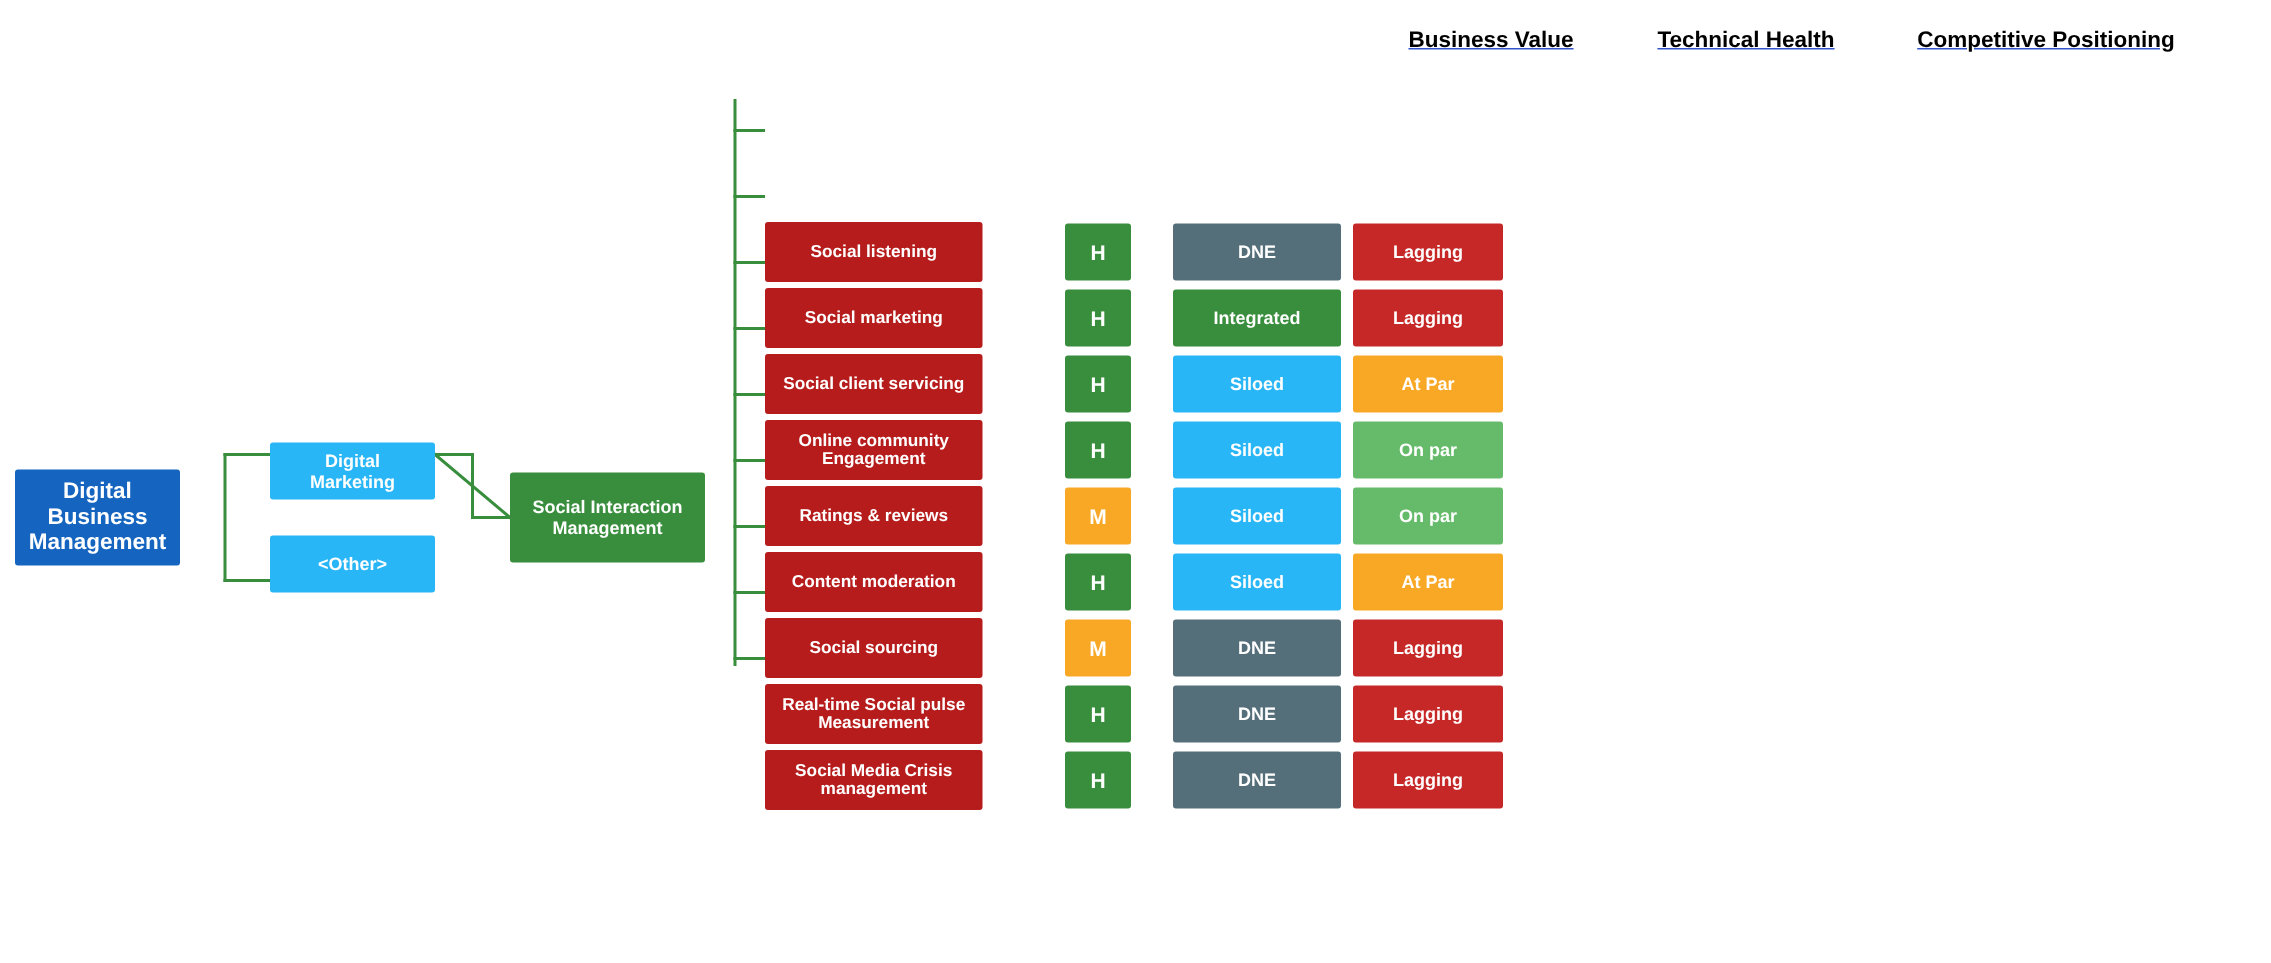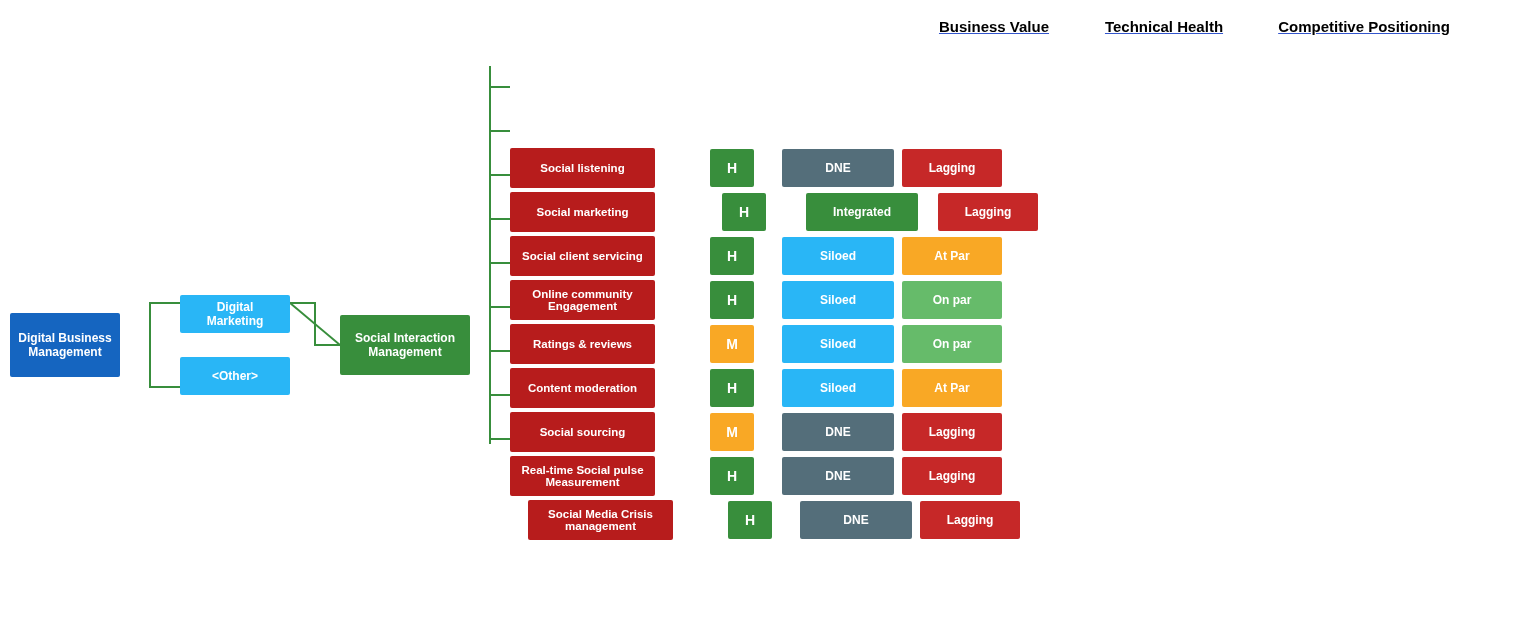--- a/index.html
+++ b/index.html
@@ -52,21 +52,21 @@
       font-weight: bold;
       font-size: 12px;
       border-radius: 2px;
       padding: 6px 8px;
     }
 
     .node-root {
       background: #1565c0;
       width: 110px;
       height: 64px;
-      font-size: 12px;
+      font-size: 15px;
     }
 
     .node-mid {
       background: #29b6f6;
       width: 110px;
       height: 38px;
       font-size: 12px;
     }
 
     .node-sim {
@@ -222,21 +222,21 @@
 
     <div style="display:flex; flex-direction:column; gap:4px; flex-shrink:0;">
 
       <div id="cap-rows-container">
           <div class="cap-row" style="display: flex; align-items: center; margin-bottom: 4px;">
             <div class="cap-box">Social listening</div>
             <div class="metric-box bv-box" style="background: rgb(56, 142, 60); margin-left: 55px;">H</div>
             <div class="metric-box th-box" style="background: rgb(84, 110, 122);">DNE</div>
             <div class="metric-box cp-box" style="background: rgb(198, 40, 40);">Lagging</div>
           </div>
-          <div class="cap-row" style="display: flex; align-items: center; margin-bottom: 4px; gap: 12px;">
+          <div class="cap-row" style="display: flex; align-items: center; margin-bottom: 4px;">
             <div class="cap-box">Social marketing</div>
             <div class="metric-box bv-box" style="background: rgb(56, 142, 60); margin-left: 55px;">H</div>
             <div class="metric-box th-box" style="background: rgb(56, 142, 60);">Integrated</div>
             <div class="metric-box cp-box" style="background: rgb(198, 40, 40);">Lagging</div>
           </div>
           <div class="cap-row" style="display: flex; align-items: center; margin-bottom: 4px;">
             <div class="cap-box">Social client servicing</div>
             <div class="metric-box bv-box" style="background: rgb(56, 142, 60); margin-left: 55px;">H</div>
             <div class="metric-box th-box" style="background: rgb(41, 182, 246);">Siloed</div>
             <div class="metric-box cp-box" style="background: rgb(249, 168, 37);">At Par</div>

